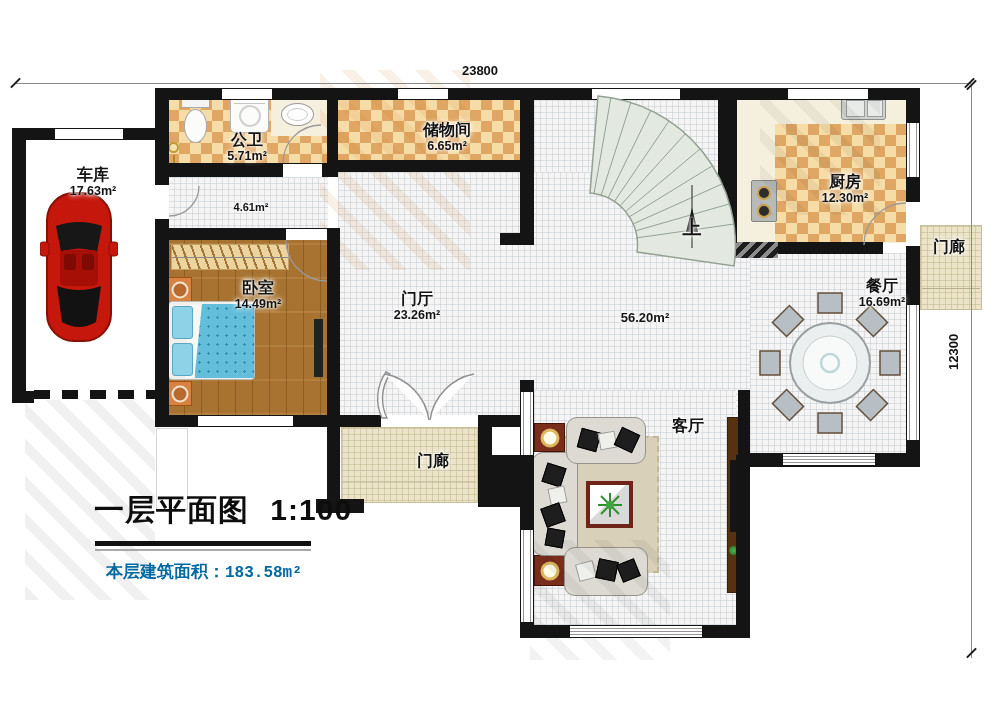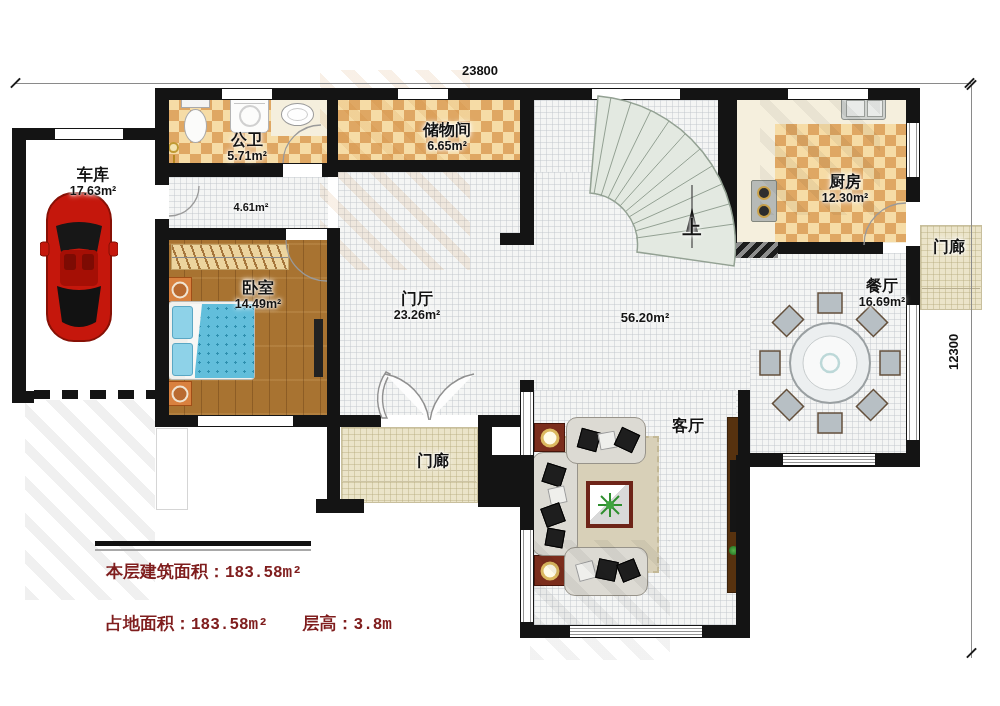--- a/index.html
+++ b/index.html
@@ -31,21 +31,21 @@
   
   .room-label{transform:translate(-50%,-50%);text-align:center;color:#131313;font-weight:bold;
     white-space:nowrap;text-shadow:0 0 2px #fff,0 0 4px #fff,0 0 6px #fff;line-height:1.12;}
   .room-label .nm{font-size:16px;display:block;}
   .room-label .ar{font-size:12.5px;display:block;}
   .dim-text{font-weight:bold;font-size:13px;color:#111;}
   .dim-line{background:#8a8a8a;}
   .tick{width:13px;height:2px;background:#1a1a1a;transform:rotate(-45deg);}
   
   .tb-title{font-size:30px;font-weight:bold;color:#0d0d0d;letter-spacing:1px;white-space:nowrap;}
-  .tb-line{font-size:17px;font-weight:bold;color:#7f1d1d;white-space:nowrap;}
+  .tb-line{font-size:17px;font-weight:bold;color:#0369a1;white-space:nowrap;}
   .tb-line .val{font-family:"Liberation Mono","DejaVu Sans Mono",monospace;font-size:16px;}
   
   .fixture{box-sizing:border-box;}
   .pillow{position:absolute;background:#1e1e1e;border:1px solid #000;}
   .pillow.lite{background:#efefec;border:1px solid #9a9a9a;}
   .sofa{background:#dcdad3;border:1.5px solid #97938a;border-radius:11px;box-sizing:border-box;}
   .endtable{background:#7b2d1c;border:1px solid #47140a;box-sizing:border-box;}
   .lamp{position:absolute;left:50%;top:50%;width:13px;height:13px;border-radius:50%;
         transform:translate(-50%,-50%);background:#fffbe8;border:3px solid #dcb960;}
   .watermark{pointer-events:none;}
@@ -327,20 +327,21 @@
 
   <div class="abs dim-line" style="left:15px;top:83px;width:956px;height:1px;z-index:45"></div>
   <div class="abs tick" style="left:9px;top:82px;z-index:45"></div>
   <div class="abs tick" style="left:963px;top:82px;z-index:45"></div>
   <div class="abs dim-text" style="left:440px;top:63px;width:80px;text-align:center;z-index:45">23800</div>
   <div class="abs dim-line" style="left:971px;top:85px;width:1px;height:573px;z-index:45"></div>
   <div class="abs tick" style="left:965px;top:84px;z-index:45"></div>
   <div class="abs tick" style="left:965px;top:652px;z-index:45"></div>
   <div class="abs dim-text" style="left:946px;top:300px;height:70px;writing-mode:vertical-rl;transform:rotate(180deg);z-index:45">12300</div>
 
+  <div class="abs tb-title" style="left:94px;top:490px;z-index:45">
+    <span>一层平面图</span>
+    <span style="margin-left:12px">1:100</span>
+  </div>
   <div class="abs" style="left:95px;top:541px;width:216px;height:5px;background:#111;z-index:45"></div>
   <div class="abs" style="left:95px;top:549px;width:216px;height:2px;background:#a8a8a8;z-index:45"></div>
   <div class="abs tb-line" style="left:106px;top:560px;z-index:45">
     <span>本层建筑面积：</span><span class="val">183.58m²</span></div>
-  <div class="abs tb-line" style="left:106px;top:612px;z-index:45">
-    <span>占地面积：</span><span class="val">183.58m²</span>
-    <span style="margin-left:30px">层高：</span><span class="val">3.8m</span></div>
 </div>
 
 </body></html>

